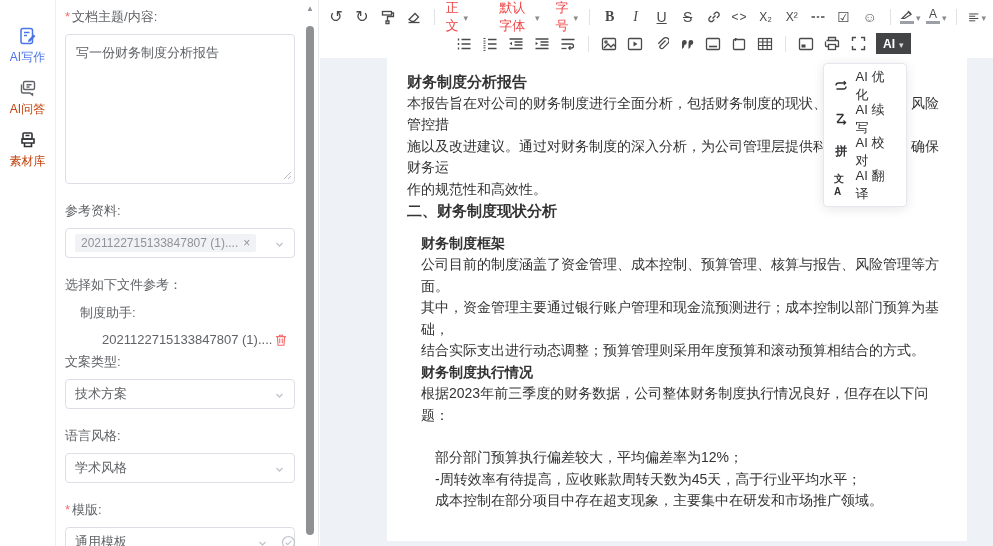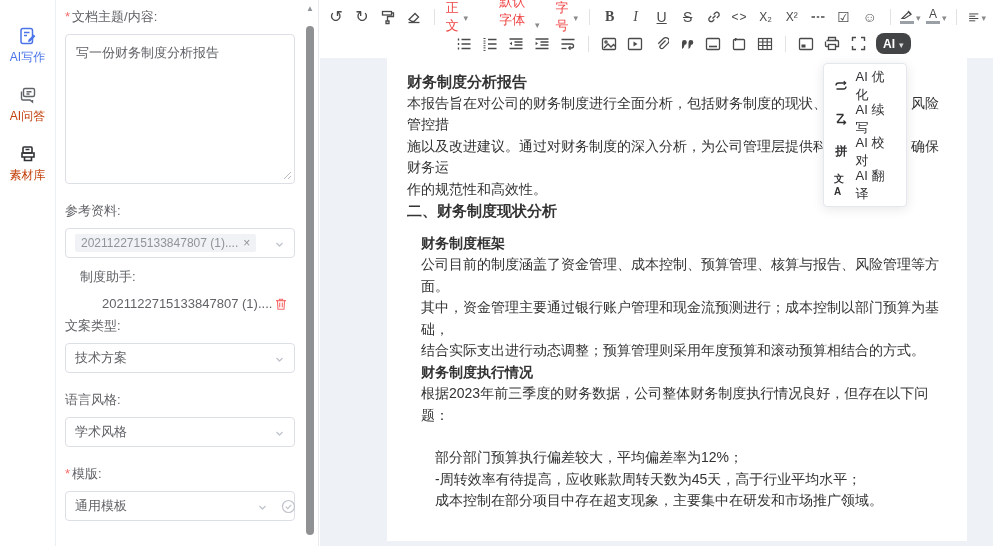--- a/index.html
+++ b/index.html
@@ -8,21 +8,21 @@
     font-family: "Liberation Sans", "DejaVu Sans", sans-serif;
     font-size: 13px; color: #303133; background: #fff; position: relative;
   }
   svg { display: block; }
 
   
   .rail {
     position: absolute; left: 0; top: 0; width: 56px; height: 546px;
     background: #fff; border-right: 1px solid #ebeef5;
     display: flex; flex-direction: column; align-items: center;
-    padding-top: 26px; gap: 19px; z-index: 3;
+    padding-top: 26px; gap: 12px; z-index: 3;
   }
   .rail-item { display: flex; flex-direction: column; align-items: center; gap: 3px;
     font-size: 12px; color: #c2410c; cursor: pointer; }
   .rail-item.active { color: #4a74e8; }
 
   
   .form-panel {
     position: absolute; left: 56px; top: 0; width: 263px; height: 546px;
     background: #fff; border-right: 1px solid #e8eaed; padding: 8px 0 0 9px; z-index: 2;
   }
@@ -77,21 +77,21 @@
   .caret { font-size: 9px; color: #8a8a8a; transform: translateY(1px); }
   .tdiv { width: 1px; height: 16px; background: #e2e2e2; margin: 0 6px; }
   .bold { font-weight: bold; font-family: "Liberation Serif","DejaVu Serif",serif; }
   .ital { font-style: italic; font-family: "Liberation Serif","DejaVu Serif",serif; }
   .und { text-decoration: underline; }
   .strike { text-decoration: line-through; }
   .subsup { font-size: 12px; }
   .colorbtn { display: inline-flex; flex-direction: column; align-items: center; line-height: 1; }
   .colorbtn .bar { width: 14px; height: 3px; background: #9aa0a6; margin-top: 1px; }
   .ai-btn {
-    background: #434446; color: #fff; border-radius: 8px; height: 21px; padding: 0 7px;
+    background: #434446; color: #fff; border-radius: 0; height: 21px; padding: 0 7px;
     display: inline-flex; align-items: center; gap: 4px; font-size: 12px; font-weight: bold;
     cursor: pointer; margin-left: 4px;
   }
   .ai-btn .caret { color: #ddd; }
 
   
   .content { position: absolute; top: 58px; left: 0; right: 0; bottom: 0;
     background: #eef1f5; padding-left: 67px; }
   .page { width: 580px; height: 483px; background: #fff; padding: 13px 20px 0 20px;
     overflow: hidden; }
@@ -172,20 +172,21 @@
           <span class="tag-x">×</span>
       </span>
       <span class="chev">
         <svg width="11" height="11" viewBox="0 0 11 11" fill="none" stroke="#c0c4cc" stroke-width="1.3">
             <path d="M2.5 4l3 3 3-3"></path>
           </svg>
       </span>
     </div>
 
     <div class="file-group">
+      <div class="flabel mt18" style="margin-bottom:0;">选择如下文件参考：</div>
       <div class="g-name">制度助手:</div>
       <div class="file-row">
         <span class="fname">2021122715133847807 (1)....</span>
         <span class="trash">
           <svg width="14" height="14" viewBox="0 0 14 14" fill="none" stroke="#f56c6c" stroke-width="1.1">
             <path d="M2 3.6h10M5.4 3.6V2.2h3.2v1.4M3.4 3.6l.6 8.6h6l.6-8.6M5.7 5.6v4.6M8.3 5.6v4.6"></path>
           </svg>
         </span>
       </div>
     </div>
@@ -251,21 +252,21 @@
         <svg width="16" height="16" viewBox="0 0 16 16" fill="none" stroke="#4a4a4a" stroke-width="1.3">
           <path d="M3 10.5L9 4.5l3.5 3.5-4.5 4.5H6z"></path>
             <path d="M2.5 13.5h11"></path>
         </svg>
       </span>
       <span class="tdiv"></span>
       <span class="tbtn">
         <span class="tsel">正文</span>
           <span class="caret">▾</span>
       </span>
-      <span class="tbtn" style="margin-left:23px;align-items:flex-end;">
+      <span class="tbtn" style="margin-left:23px;">
         <span class="tsel">默认字体</span>
           <span class="caret">▾</span>
       </span>
       <span class="tbtn" style="margin-left:8px;">
         <span class="tsel">字号</span>
           <span class="caret">▾</span>
       </span>
       <span class="tdiv"></span>
       <span class="tbtn bold">B</span>
       <span class="tbtn ital">I</span>

